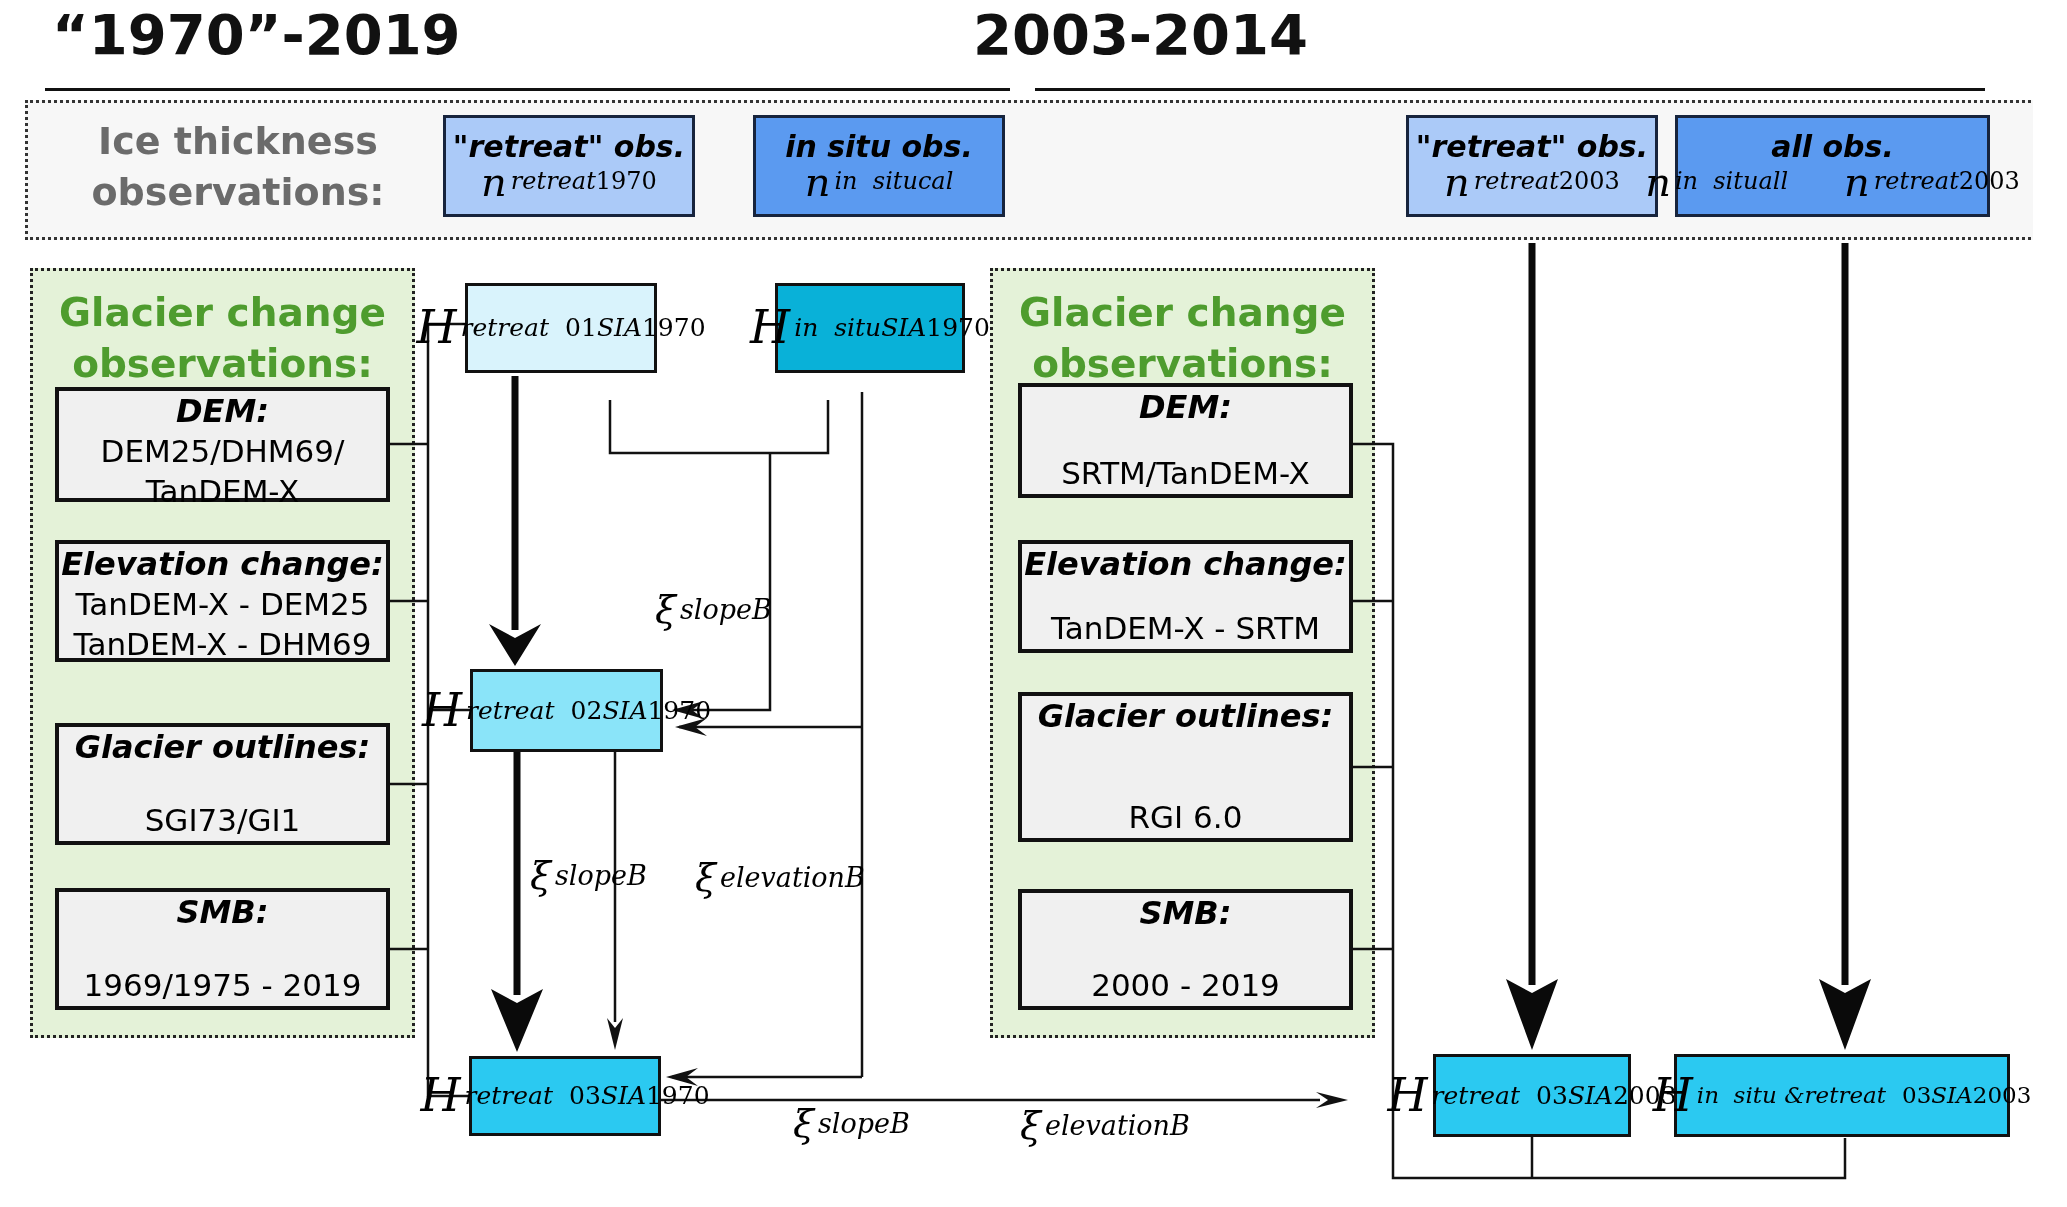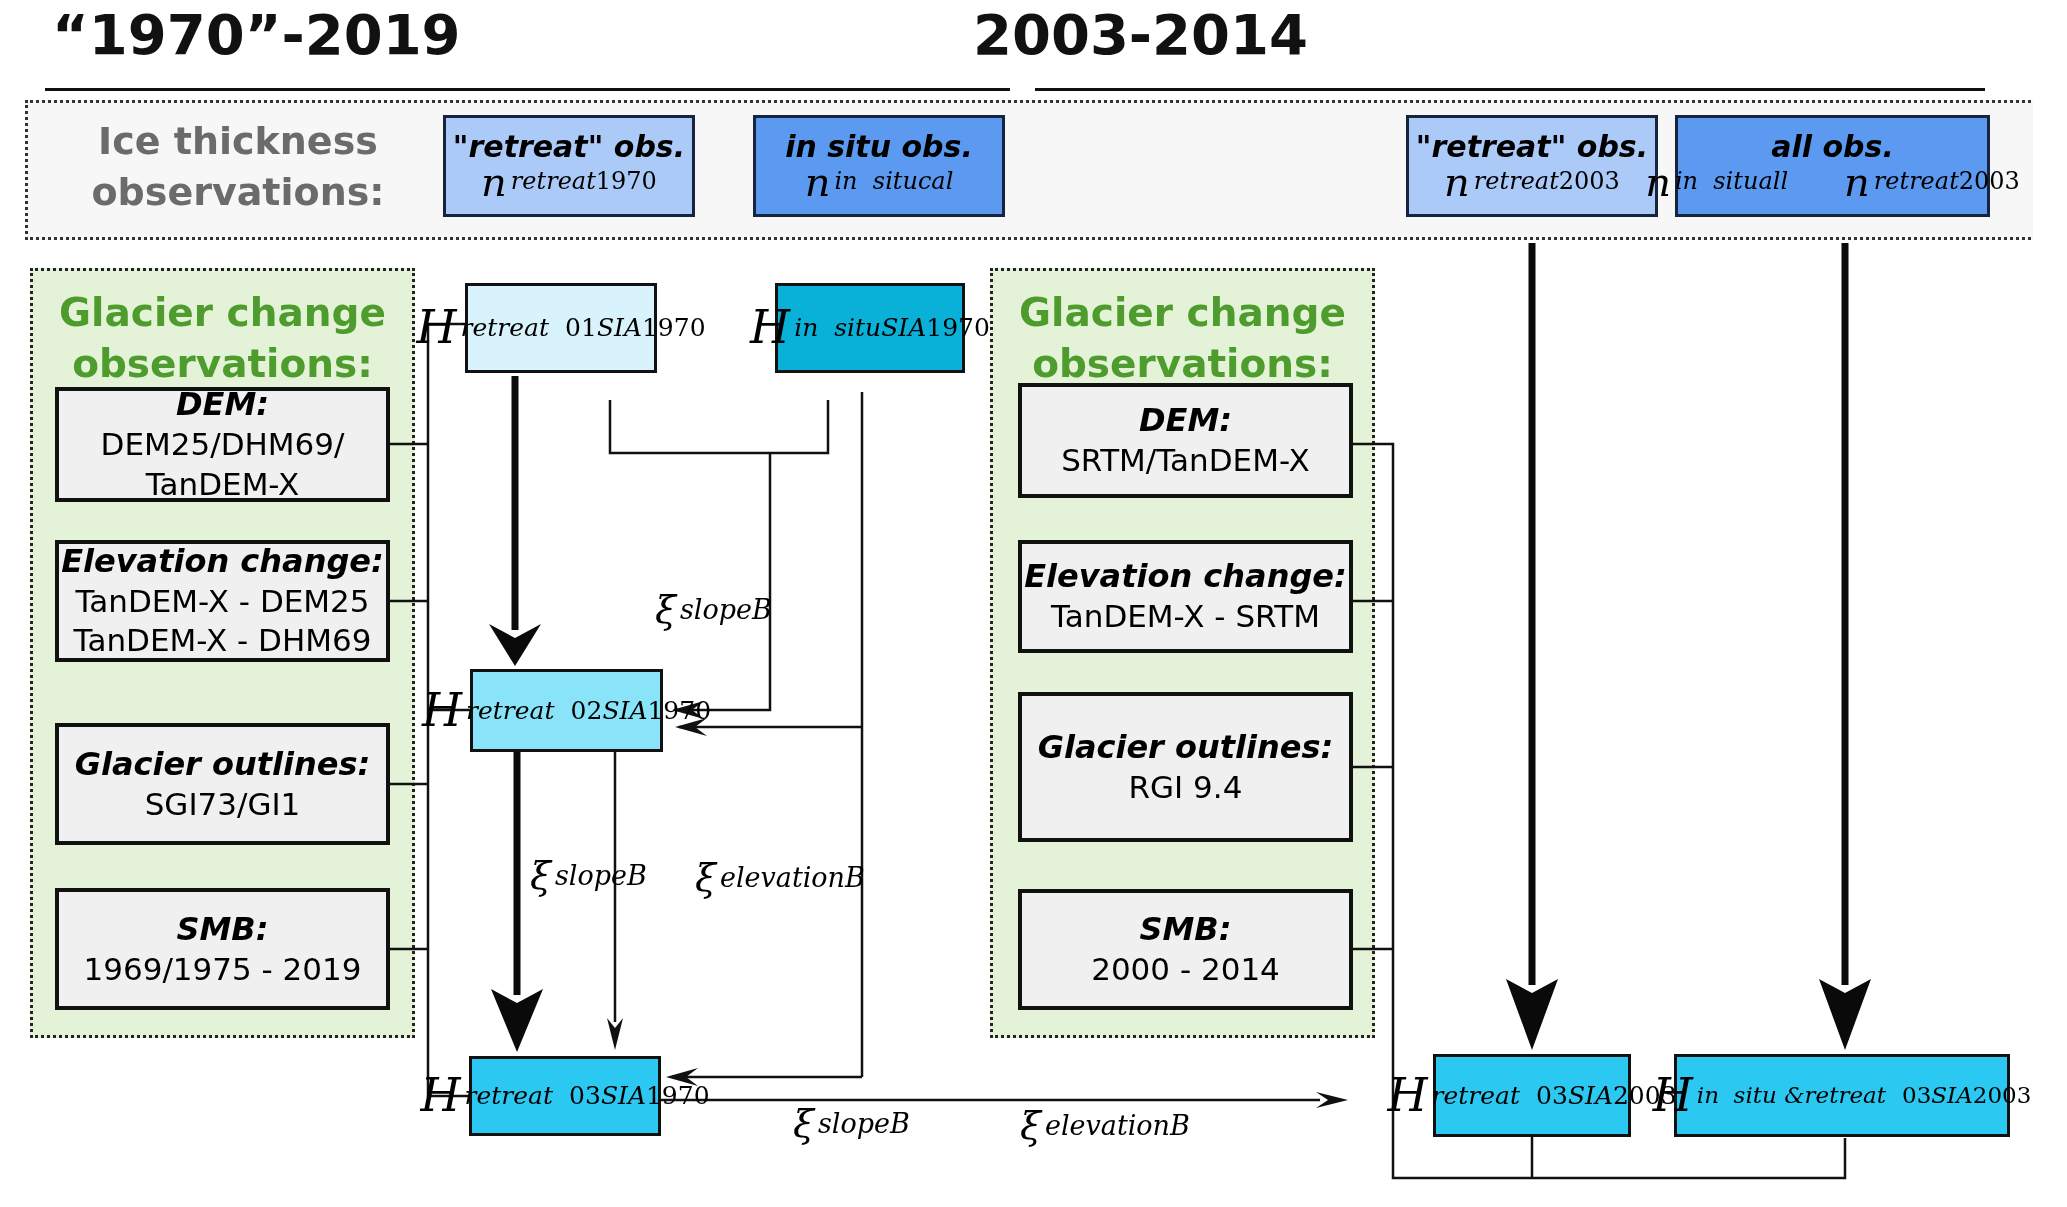--- a/index.html
+++ b/index.html
@@ -25,21 +25,21 @@
   .obs-title{font:italic bold 30px "DejaVu Sans",sans-serif;line-height:1.05;}
   .obs-row{display:flex;align-items:center;gap:56px;}
 
   
   .green-panel{position:absolute;top:268px;width:385px;height:770px;background:#e4f2d8;
                border:3px dotted #222;box-sizing:border-box;z-index:0;}
   .panel-title{position:absolute;width:385px;text-align:center;top:288px;
                font:bold 39px "DejaVu Sans",sans-serif;color:#4e9c2e;line-height:1.3;z-index:2;}
 
   .gray-box{position:absolute;background:#f0f0f0;border:4px solid #111;box-sizing:border-box;
-            display:flex;flex-direction:column;align-items:center;justify-content:center;
+            display:flex;flex-direction:column;align-items:center;justify-content:space-between;
             text-align:center;font:31px "DejaVu Sans",sans-serif;line-height:1.28;z-index:2;}
   .gray-box .head{font-style:italic;font-weight:bold;font-size:32px;}
 
   
   .h-box{position:absolute;box-sizing:border-box;border:3px solid #111;display:flex;
          align-items:center;justify-content:center;z-index:2;}
   .fill-pale{background:#d9f3fc;}
   .fill-teal{background:#09b1d8;}
   .fill-lightcyan{background:#8ae4f9;}
   .fill-cyan{background:#2bc9f1;}
@@ -209,25 +209,25 @@
   <div class="gray-box" style="left:1018px;top:383px;width:335px;height:115px;">
     <span class="head">DEM:</span>
     <span>SRTM/TanDEM-X</span>
   </div>
   <div class="gray-box" style="left:1018px;top:540px;width:335px;height:113px;">
     <span class="head">Elevation change:</span>
     <span>TanDEM-X - SRTM</span>
   </div>
   <div class="gray-box" style="left:1018px;top:692px;width:335px;height:150px;">
     <span class="head">Glacier outlines:</span>
-    <span>RGI 9.4</span>
+    <span>RGI 6.0</span>
   </div>
   <div class="gray-box" style="left:1018px;top:889px;width:335px;height:121px;">
     <span class="head">SMB:</span>
-    <span>2000 - 2014</span>
+    <span>2000 - 2019</span>
   </div>
 
   <div class="h-box fill-pale" style="left:465px;top:283px;width:192px;height:90px;">
     <span class="formula">
       <span class="fb">H</span>
       <span class="fstack">
         <span class="frow"><span>retreat</span><span class="rm rgap">01</span></span>
         <span class="frow"><span>SIA</span><span class="rm">1970</span></span>
       </span>
     </span>

